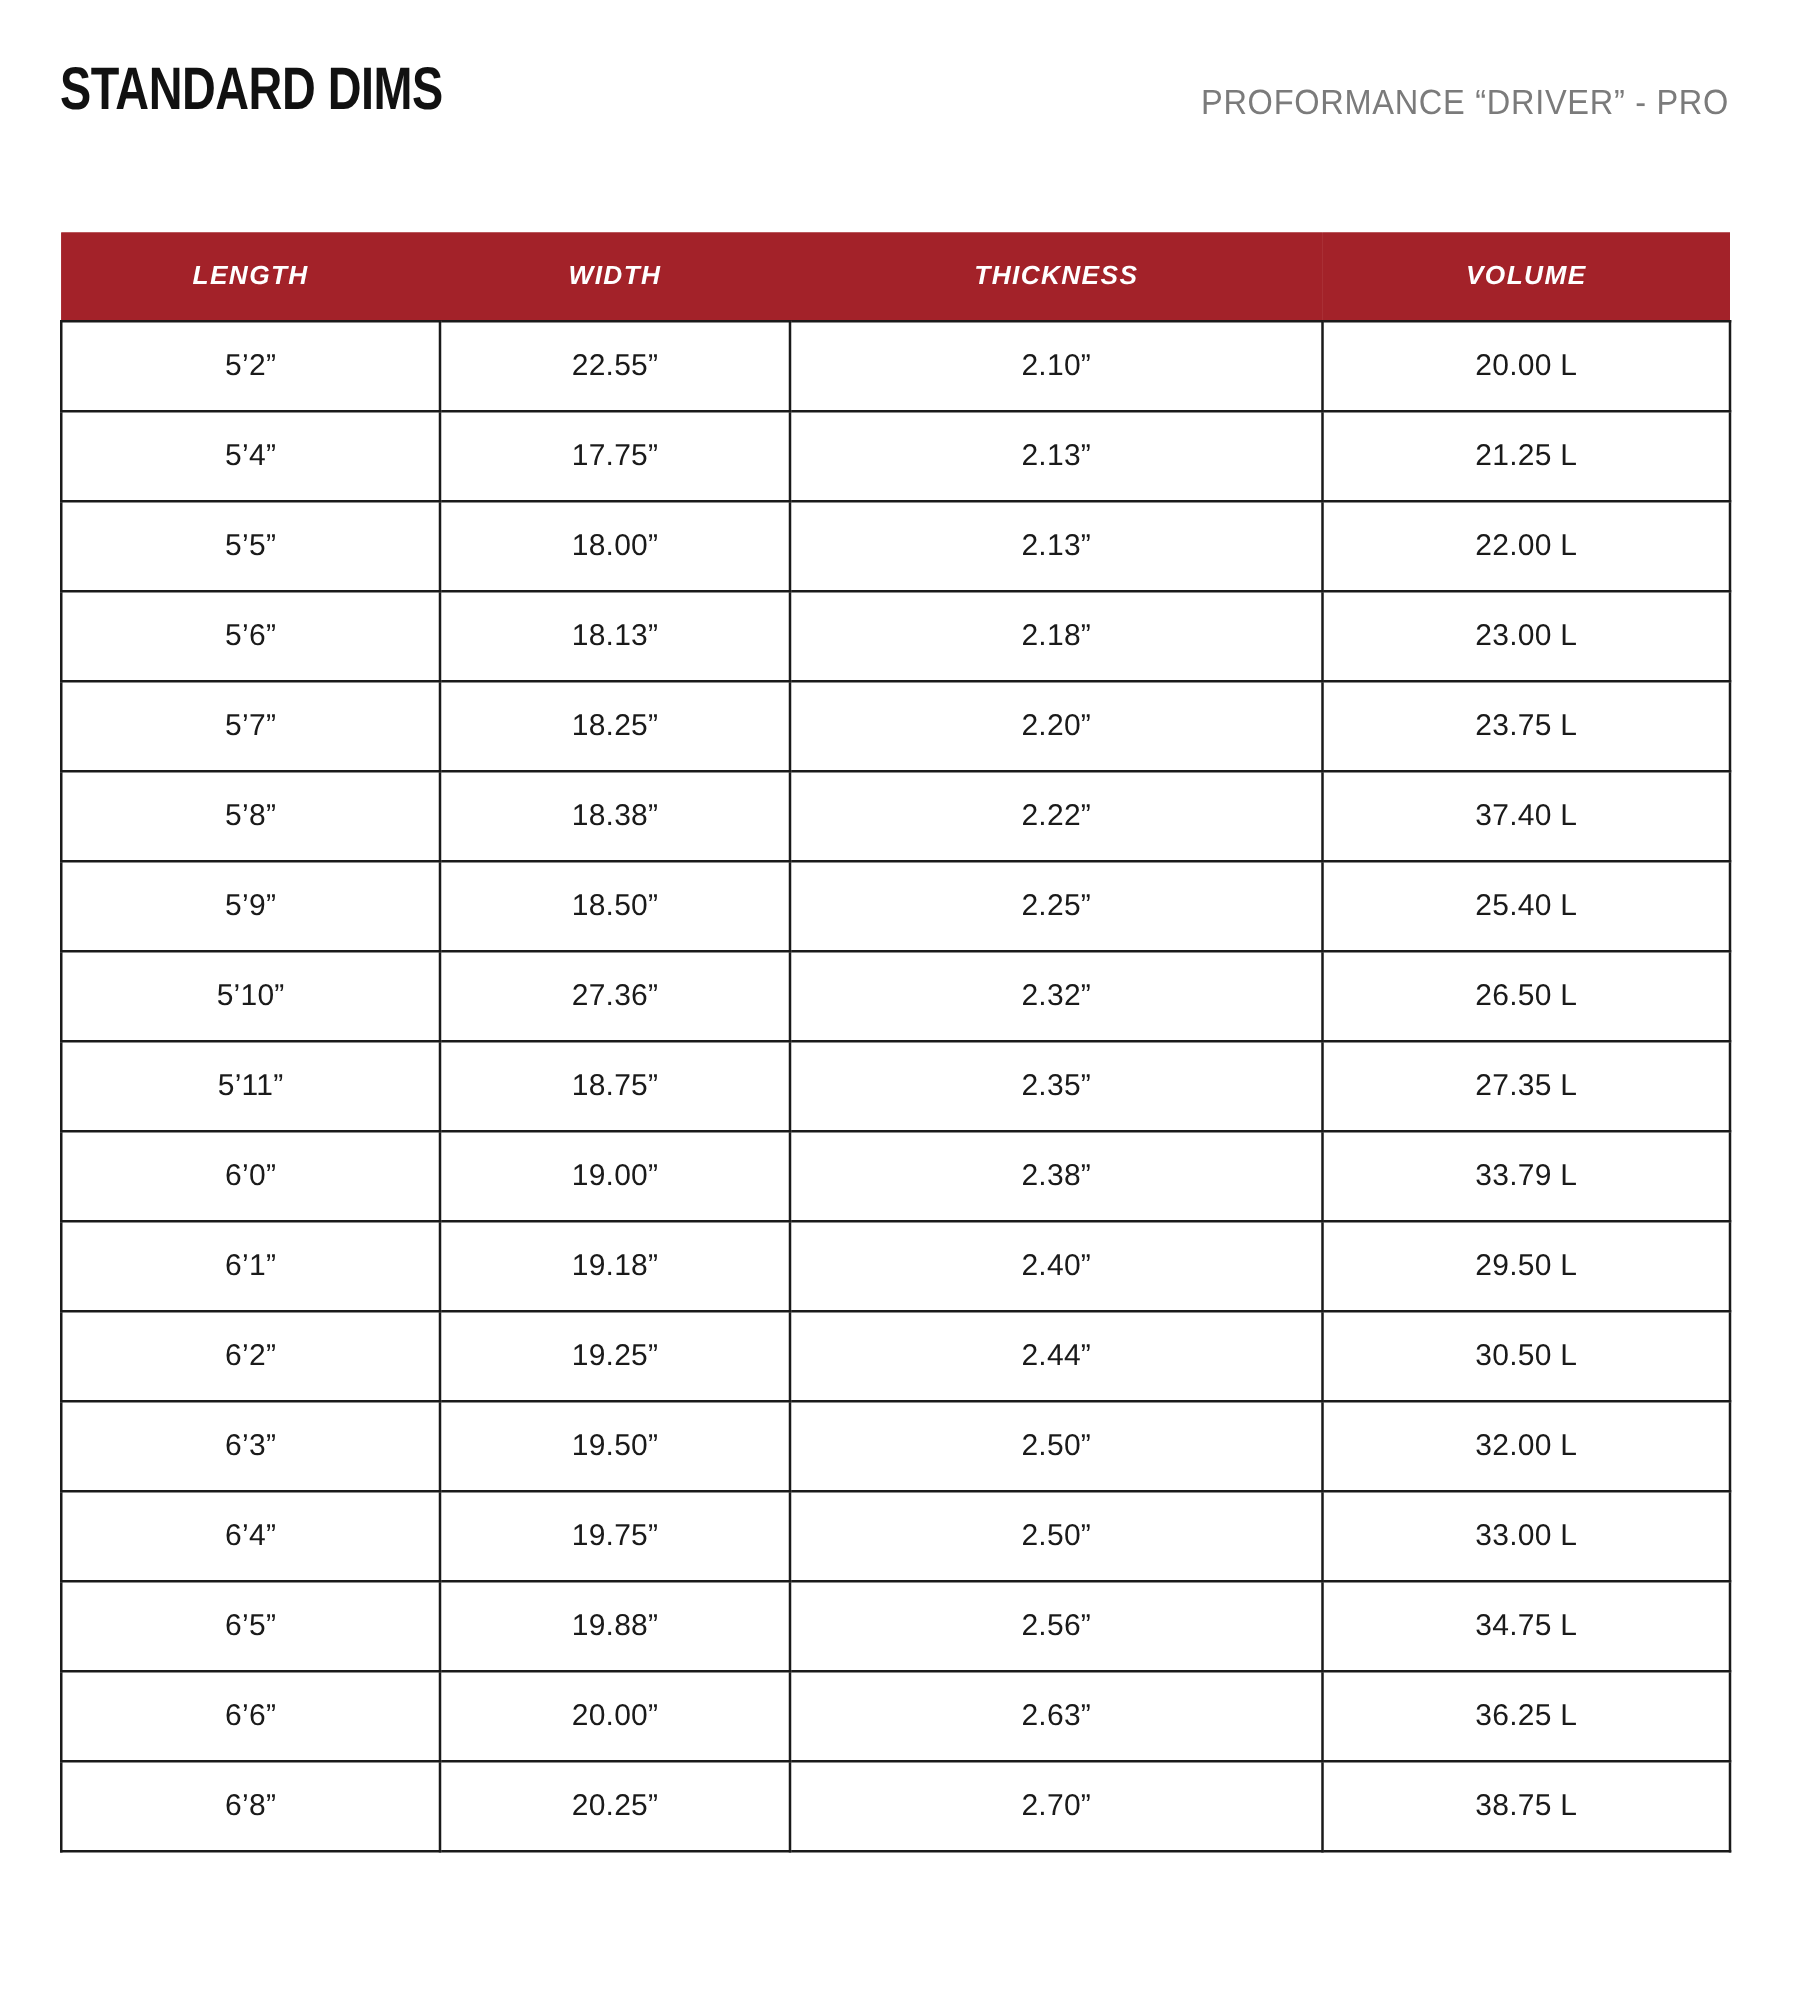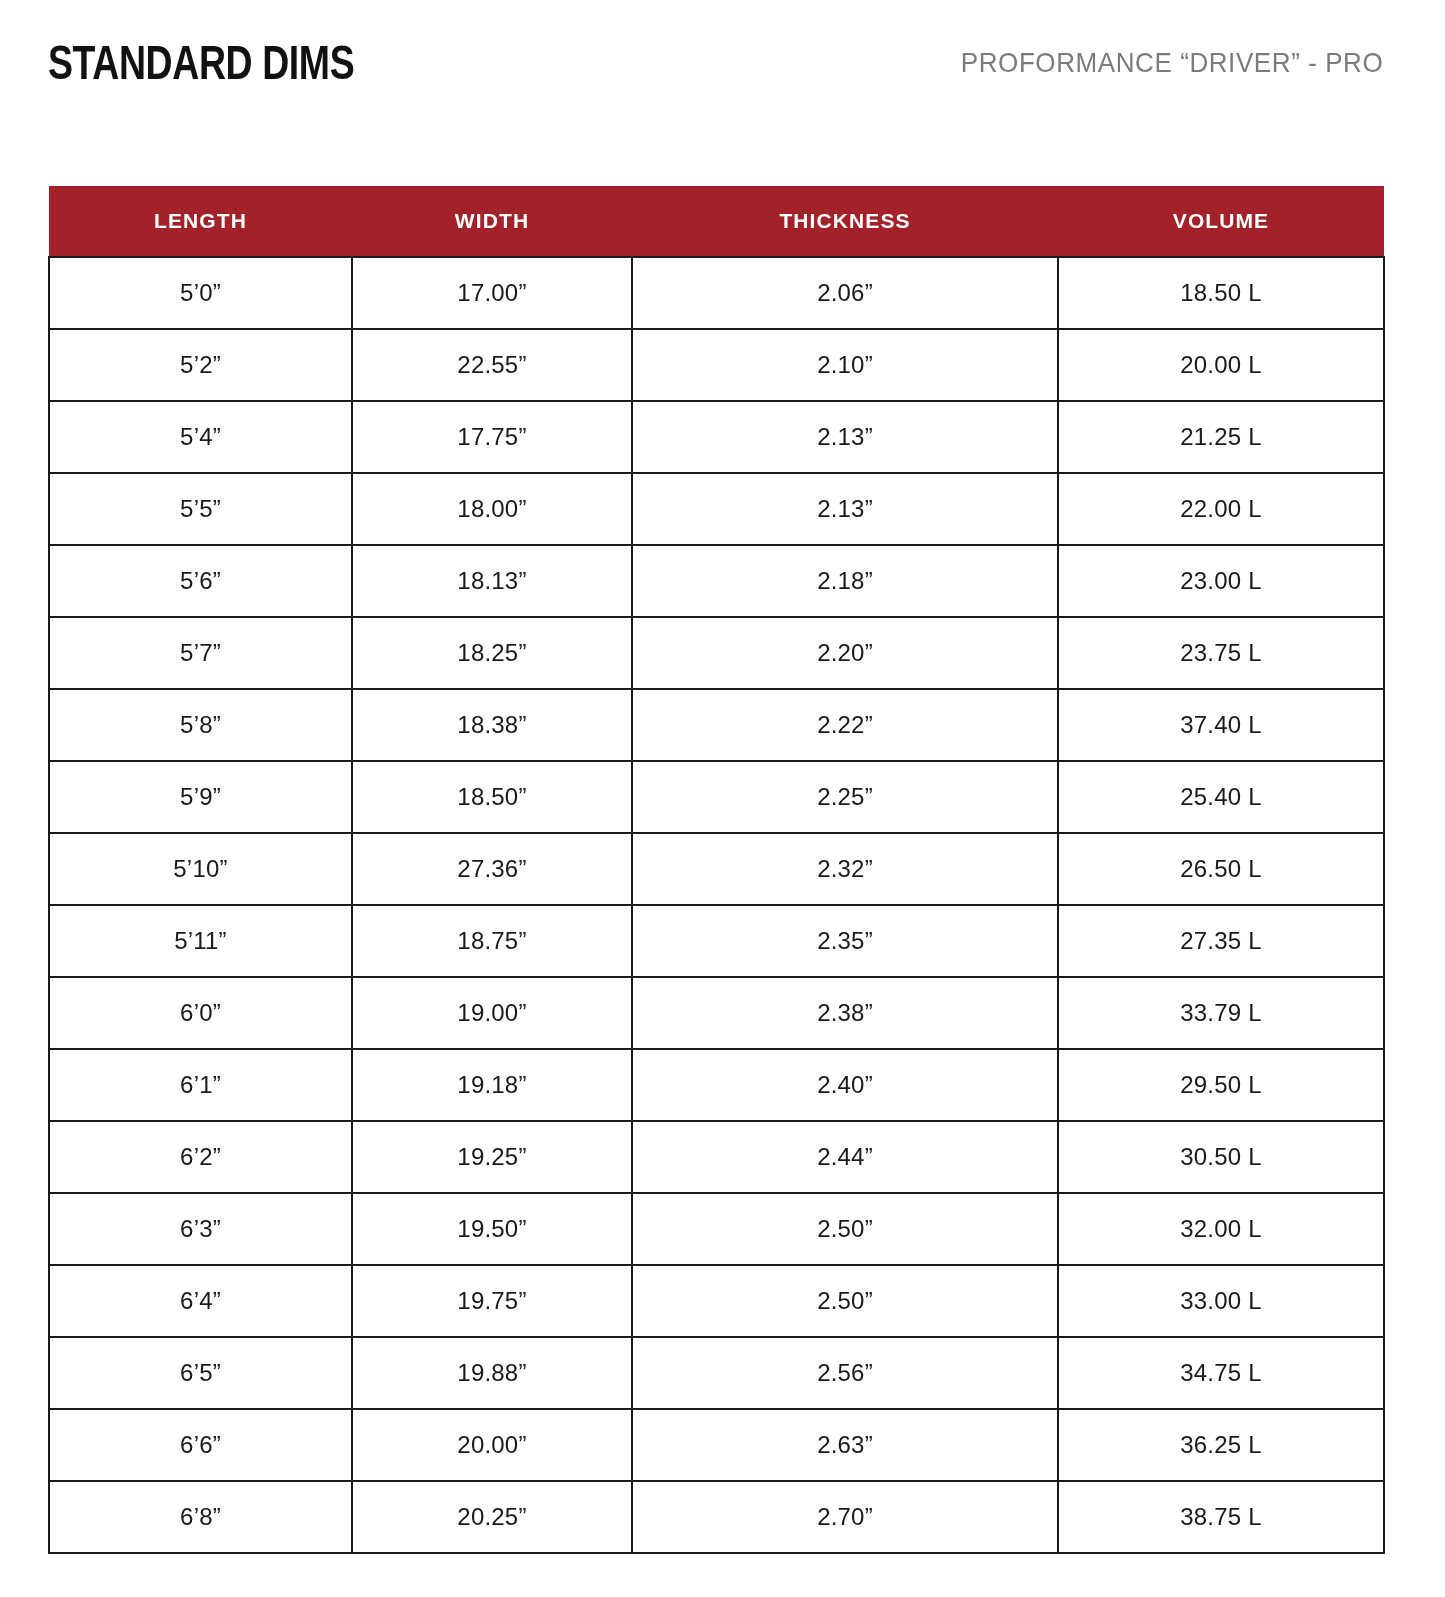--- a/index.html
+++ b/index.html
@@ -23,21 +23,21 @@
   }
 
   
   .header {
     position: absolute;
     left: 48px;
     top: 28px;
     width: 1335px;
     height: 70px;
     display: flex;
-    align-items: center;
+    align-items: flex-end;
     justify-content: space-between;
   }
 
   .page-title {
     font-family: "Liberation Sans", sans-serif;
     font-weight: 700;
     font-size: 48px;
     line-height: 52px;
     letter-spacing: -0.5px;
     color: #111111;
@@ -88,20 +88,21 @@
     color: #ffffff;
     font-weight: 700;
     font-size: 21px;
     letter-spacing: 1.1px;
     text-align: center;
     height: 70px;
     padding: 0;
     border: none;
     vertical-align: middle;
     font-family: "Liberation Sans", sans-serif;
+    font-style: italic;
   }
 
   tbody td {
     height: 70px;
     padding: 0;
     text-align: center;
     vertical-align: middle;
     font-size: 24px;
     font-weight: 400;
     color: #1a1a1a;
@@ -143,26 +144,20 @@
       <thead>
         <tr class="head-row">
           <th>LENGTH</th>
           <th>WIDTH</th>
           <th>THICKNESS</th>
           <th>VOLUME</th>
         </tr>
       </thead>
       <tbody id="dims-body">
           <tr>
-            <td>5’0”</td>
-            <td>17.00”</td>
-            <td>2.06”</td>
-            <td>18.50 L</td>
-          </tr>
-          <tr>
             <td>5’2”</td>
             <td>22.55”</td>
             <td>2.10”</td>
             <td>20.00 L</td>
           </tr>
           <tr>
             <td>5’4”</td>
             <td>17.75”</td>
             <td>2.13”</td>
             <td>21.25 L</td>

